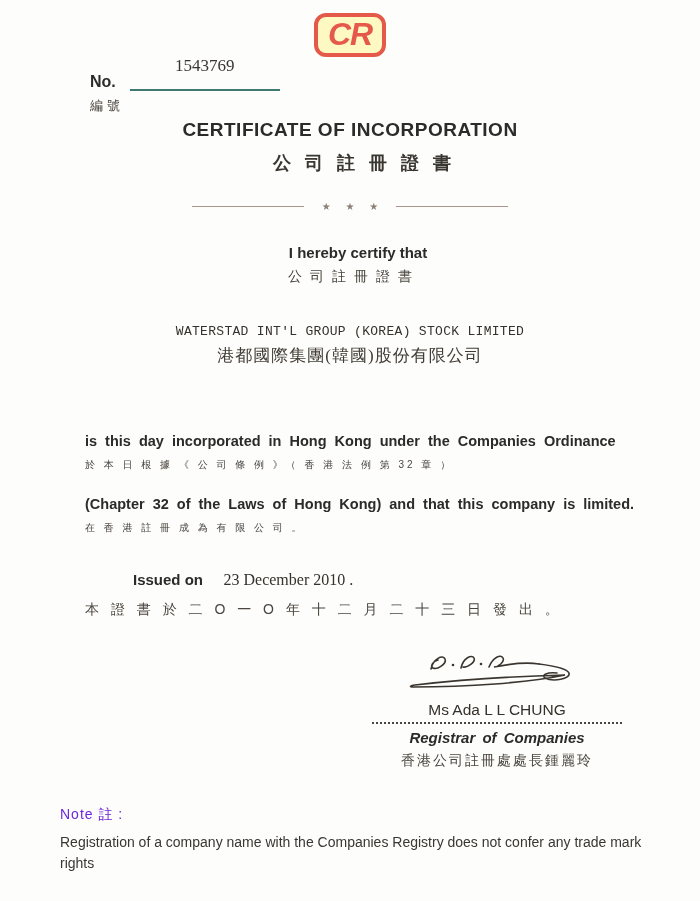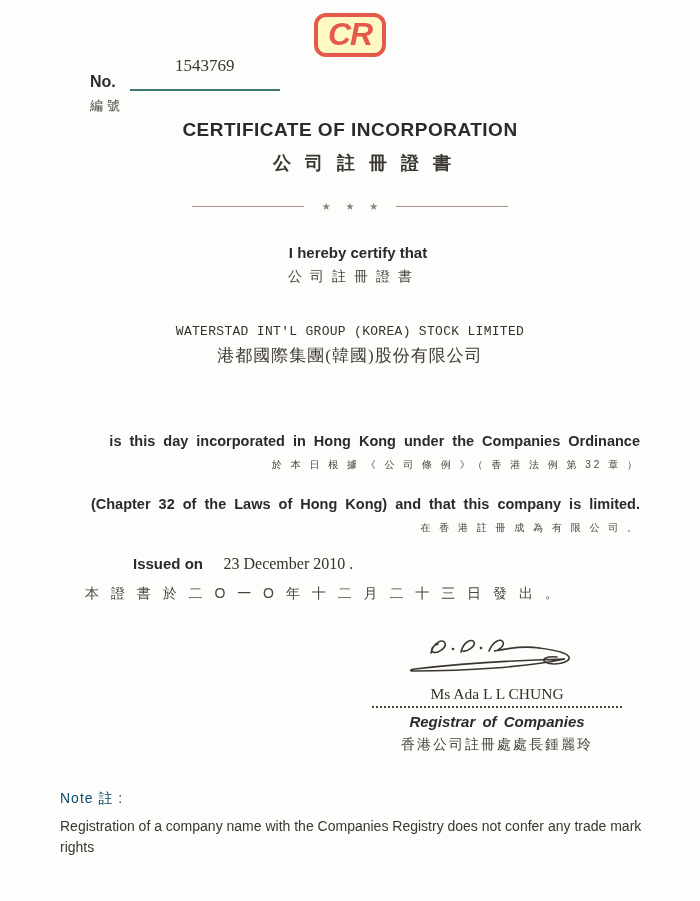--- a/index.html
+++ b/index.html
@@ -56,48 +56,48 @@
   .divider .stars { margin: 0 12px; font-size: 10px; letter-spacing: 6px; color: #8b7f76; text-indent: 6px; }
   
   .certify-block { margin-top: 32px; text-align: center; }
   .certify-en { font-size: 15px; font-weight: bold; color: #2b2b2b; padding-left: 16px; }
   .certify-zh { margin-top: 7px; font-size: 14px; letter-spacing: 8px; color: #4a453f; text-indent: 8px; }
   
   .company-block { margin-top: 38px; text-align: center; }
   .company-en { font-family: Liberation Mono, monospace; font-size: 13px; letter-spacing: 0.3px; color: #35312c; }
   .company-zh { margin-top: 5px; font-family: "Liberation Serif", serif; font-size: 17px; letter-spacing: 1px; color: #403b35; }
   
-  .body-block { margin: 12px 60px 0 85px; text-align: right; }
+  .body-block { margin: 12px 60px 0 85px; }
   .para1 { margin-top: 66px; }
   .para2 { margin-top: 24px; }
   .body-en { font-size: 14.5px; font-weight: bold; word-spacing: 4px; color: #2b2b2b; }
   .body-zh { margin-top: 9px; font-size: 10px; letter-spacing: 3px; color: #4a453f; }
   
-  .issued-block { margin: 20px 60px 0 85px; }
+  .issued-block { margin: 36px 60px 0 85px; }
   .issued-line { padding-left: 48px; }
   .issued-label { font-size: 15px; font-weight: bold; color: #2b2b2b; }
   .issued-date { margin-left: 16px; font-family: "Liberation Serif", serif; font-size: 16px; color: #35312c; }
   .issued-zh { margin-top: 12px; font-size: 14px; letter-spacing: 4px; color: #4a453f; }
   
   .sig-block { width: 250px; margin: 26px 78px 0 auto; text-align: center; }
   .sig-image { height: 52px; display: flex; justify-content: center; }
   .sig-name {
     margin-top: 4px;
-    font-family: Liberation Serif, serif;
+    font-family: Liberation Sans, sans-serif;
     font-size: 15.5px;
     color: #35312c;
     padding-bottom: 3px;
     border-bottom: 2px dotted #4a453f;
   }
   .sig-title { margin-top: 5px; font-size: 15px; font-weight: bold; font-style: italic; word-spacing: 3px; color: #2b2b2b; }
   .sig-place { margin-top: 2px; font-size: 15px; font-weight: bold; font-style: italic; color: #2b2b2b; }
   .sig-zh { margin-top: 6px; font-family: "Liberation Serif", serif; font-size: 14px; letter-spacing: 2px; color: #4a453f; }
   
   .note-block { margin: 36px 40px 0 60px; }
-  .note-label { font-size: 14px; color: #0c4a6e; letter-spacing: 1px; }
+  .note-label { font-size: 14px; color: #6d28d9; letter-spacing: 1px; }
   .note-en { margin-top: 8px; font-size: 14px; line-height: 1.5; color: #3a3632; }
 </style>
 </head>
 <body>
 
 <div class="page">
 
   <div class="logo-row">
     <div class="cr-logo">
       <span>CR</span>

